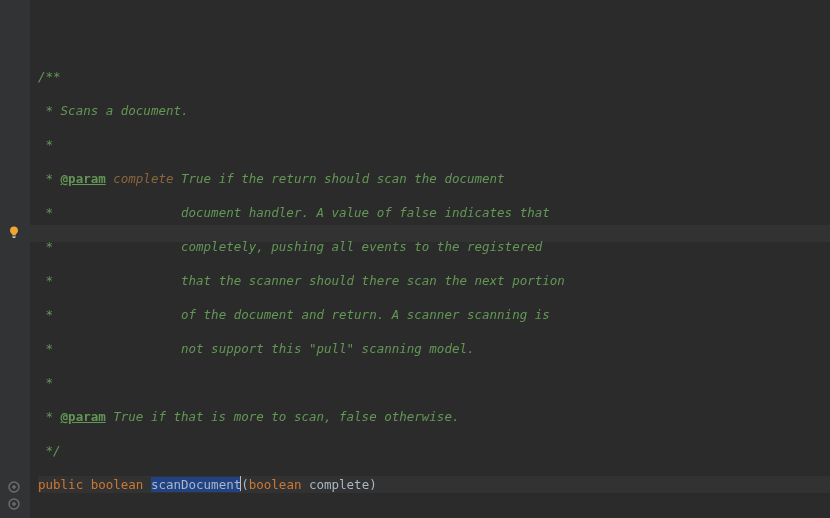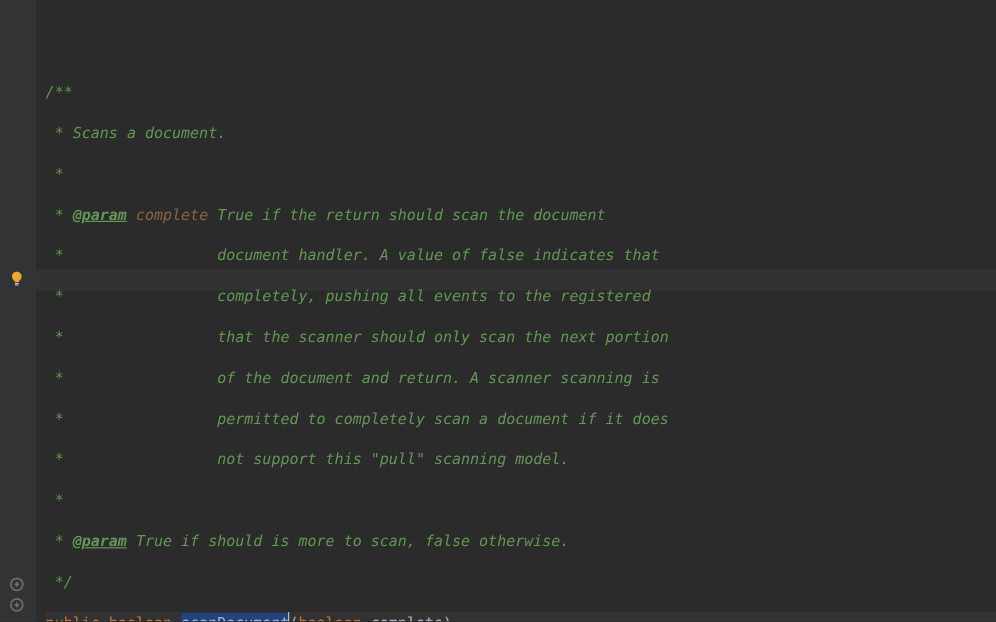--- a/index.html
+++ b/index.html
@@ -44,21 +44,21 @@
   .line.hl { background: #323232; }
   .cursor-line-bg {
     position: absolute;
     left: 0; right: 0;
     height: 17px;
     background: #323232;
     z-index: 0;
   }
   .code-inner { position: relative; z-index: 1; }
   .c-doc       { color: #629755; font-style: italic; }
-  .c-doctag    { color: #629755; font-style: italic; font-weight: bold; text-decoration: underline; }
+  .c-doctag    { color: #629755; font-weight: bold; text-decoration: underline; }
   .c-docparam  { color: #8a653b; font-style: italic; }
   .c-kw        { color: #cc7832; }
   .c-method    { color: #ffc66d; }
   .c-param     { color: #a9b7c6; }
   .c-plain     { color: #a9b7c6; }
   .sel { background: #214283; color: #a9b7c6; }
   .caret {
     display: inline-block;
     width: 1px; height: 15px;
     background: #bbbbbb;
@@ -94,26 +94,25 @@
 
   <div class="code">
     <div class="cursor-line-bg" style="top:225px"></div>
     <div class="code-inner">
 <div class="line"><span class="c-doc">/**</span></div>
 <div class="line"><span class="c-doc"> * Scans a document.</span></div>
 <div class="line"><span class="c-doc"> *</span></div>
 <div class="line"><span class="c-doc"> * </span><span class="c-doctag">@param</span><span class="c-doc"> </span><span class="c-docparam">complete</span><span class="c-doc"> </span><span class="c-doc">True if the return should scan the document</span></div>
 <div class="line"><span class="c-doc"> *                 </span><span class="c-doc">document handler. A value of false indicates that</span></div>
 <div class="line"><span class="c-doc"> *                 </span><span class="c-doc">completely, pushing all events to the registered</span></div>
-<div class="line"><span class="c-doc"> *                 </span><span class="c-doc">that the scanner should only scan the next portion</span></div>
+<div class="line"><span class="c-doc"> *                 </span><span class="c-doc">that the scanner should there scan the next portion</span></div>
 <div class="line"><span class="c-doc"> *                 </span><span class="c-doc">of the document and return. A scanner scanning is</span></div>
-<div class="line"><span class="c-doc"> *                 </span><span class="c-doc">permitted to completely scan a document if it does</span></div>
 <div class="line"><span class="c-doc"> *                 </span><span class="c-doc">not support this "pull" scanning model.</span></div>
 <div class="line"><span class="c-doc"> *</span></div>
-<div class="line"><span class="c-doc"> * </span><span class="c-doctag">@param</span><span class="c-doc"> </span><span class="c-doc">True if should is more to scan, false otherwise.</span></div>
+<div class="line"><span class="c-doc"> * </span><span class="c-doctag">@param</span><span class="c-doc"> </span><span class="c-doc">True if that is more to scan, false otherwise.</span></div>
 <div class="line"><span class="c-doc"> */</span></div>
 <div class="line hl"><span class="c-kw">public</span><span> </span><span class="c-kw">boolean</span><span> </span><span class="c-method sel">scanDocument</span><span class="caret"></span><span class="c-plain">(</span><span class="c-kw">boolean</span><span> </span><span class="c-param">complete</span><span class="c-plain">)</span></div>
 
 
 
 
 
 
 
 

